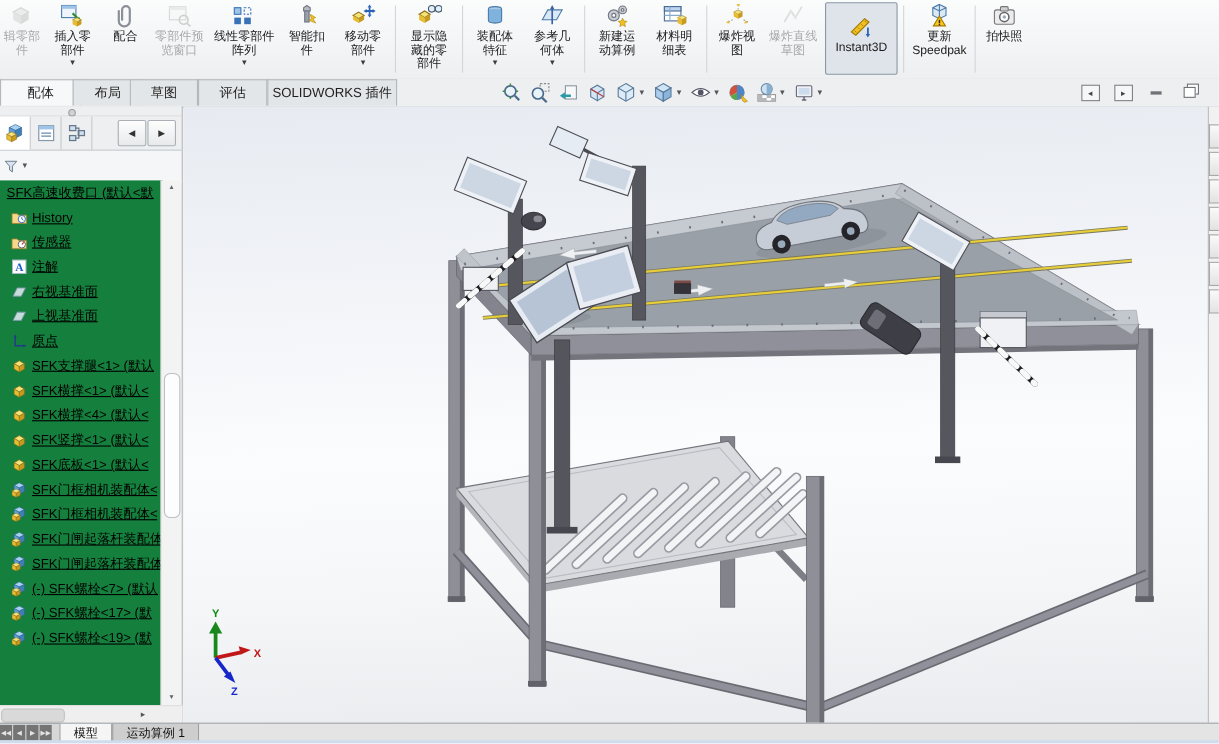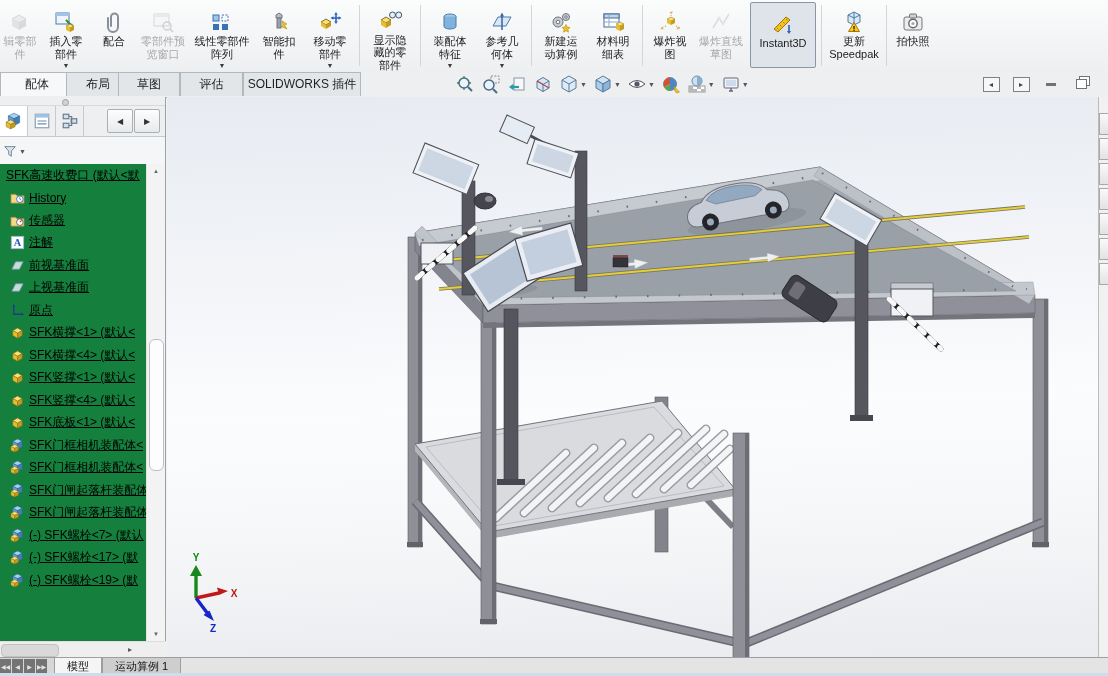--- a/index.html
+++ b/index.html
@@ -2,21 +2,21 @@
 <html><head>
 <meta charset="utf-8">
 <style>
   html,body{margin:0;padding:0;width:1108px;height:676px;overflow:hidden;
     font-family:"Liberation Sans","DejaVu Sans",sans-serif;background:#fff;}
   #app{position:relative;width:1108px;height:676px;background:#f0f1f2;}
   
   #cmdbar{position:absolute;left:0;top:0;width:1108px;height:71px;
     background:linear-gradient(#fbfcfc,#edeff1);border-bottom:1px solid #ccd1d5;
     display:flex;align-items:stretch;}
-  .tbtn{display:flex;flex-direction:column;align-items:center;padding-top:8px;flex:none;}
+  .tbtn{display:flex;flex-direction:column;align-items:center;padding-top:0;flex:none;}
   .tbtn .ticon{height:27px;display:flex;align-items:center;justify-content:center;}
   .ic24{width:24px;height:24px;}
   .tlabel{font-size:11px;line-height:12.5px;text-align:center;color:#1b1b1b;}
   .tcaret{font-size:7px;color:#3c3c3c;line-height:9px;margin-top:1px;}
   .tbtn.dis .tlabel{color:#a9a9a9;}
   .tbtn.dis svg{opacity:.38;filter:grayscale(.9);}
   .tsep{width:1px;background:#d3d6d9;margin:5px 3px;flex:none;}
   .tbtn.act{border:1px solid #8a97a5;background:#dfe4ea;border-radius:2px;margin:2px 2px 3px 2px;padding-top:7px;}
   
   #tabrow{position:absolute;left:0;top:71px;width:1108px;height:26px;
@@ -608,57 +608,57 @@
         <div class="trow">
             <svg class="ti">
               <use href="#i-anno"></use>
             </svg>
             <span class="tlb">注解</span>
           </div>
         <div class="trow">
             <svg class="ti">
               <use href="#i-plane"></use>
             </svg>
-            <span class="tlb">前视基准面</span>
+            <span class="tlb">右视基准面</span>
           </div>
         <div class="trow">
             <svg class="ti">
               <use href="#i-plane"></use>
             </svg>
             <span class="tlb">上视基准面</span>
           </div>
         <div class="trow">
             <svg class="ti">
               <use href="#i-origin"></use>
             </svg>
             <span class="tlb">原点</span>
           </div>
         <div class="trow">
             <svg class="ti">
               <use href="#i-part"></use>
             </svg>
+            <span class="tlb">SFK支撑腿&lt;1&gt;  (默认</span>
+          </div>
+        <div class="trow">
+            <svg class="ti">
+              <use href="#i-part"></use>
+            </svg>
             <span class="tlb">SFK横撑&lt;1&gt;  (默认&lt;</span>
           </div>
         <div class="trow">
             <svg class="ti">
               <use href="#i-part"></use>
             </svg>
             <span class="tlb">SFK横撑&lt;4&gt;  (默认&lt;</span>
           </div>
         <div class="trow">
             <svg class="ti">
               <use href="#i-part"></use>
             </svg>
             <span class="tlb">SFK竖撑&lt;1&gt;  (默认&lt;</span>
-          </div>
-        <div class="trow">
-            <svg class="ti">
-              <use href="#i-part"></use>
-            </svg>
-            <span class="tlb">SFK竖撑&lt;4&gt;  (默认&lt;</span>
           </div>
         <div class="trow">
             <svg class="ti">
               <use href="#i-part"></use>
             </svg>
             <span class="tlb">SFK底板&lt;1&gt;  (默认&lt;</span>
           </div>
         <div class="trow">
             <svg class="ti">
               <use href="#i-asm"></use>

